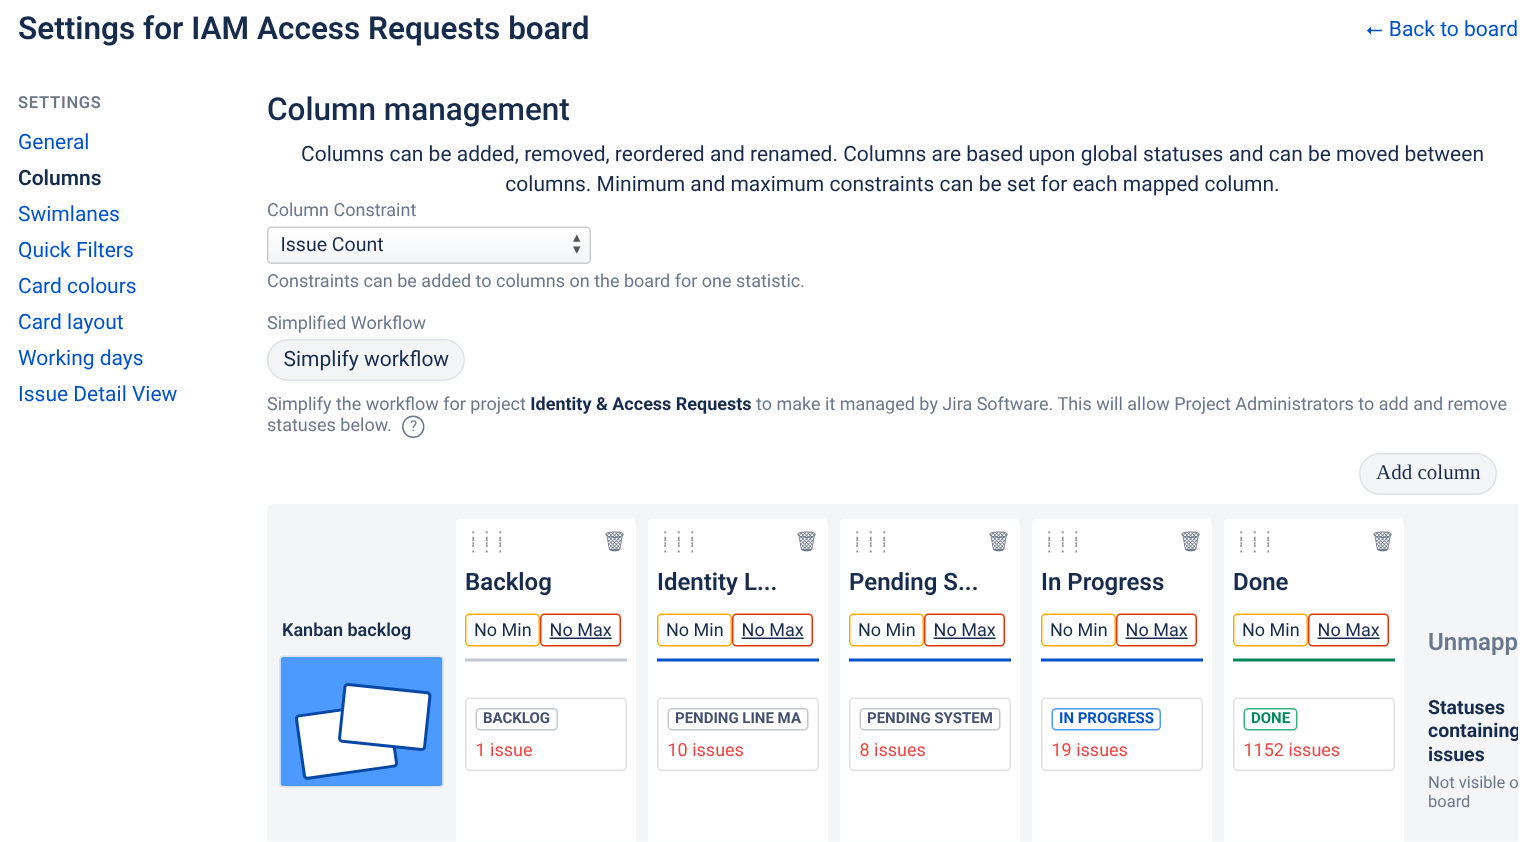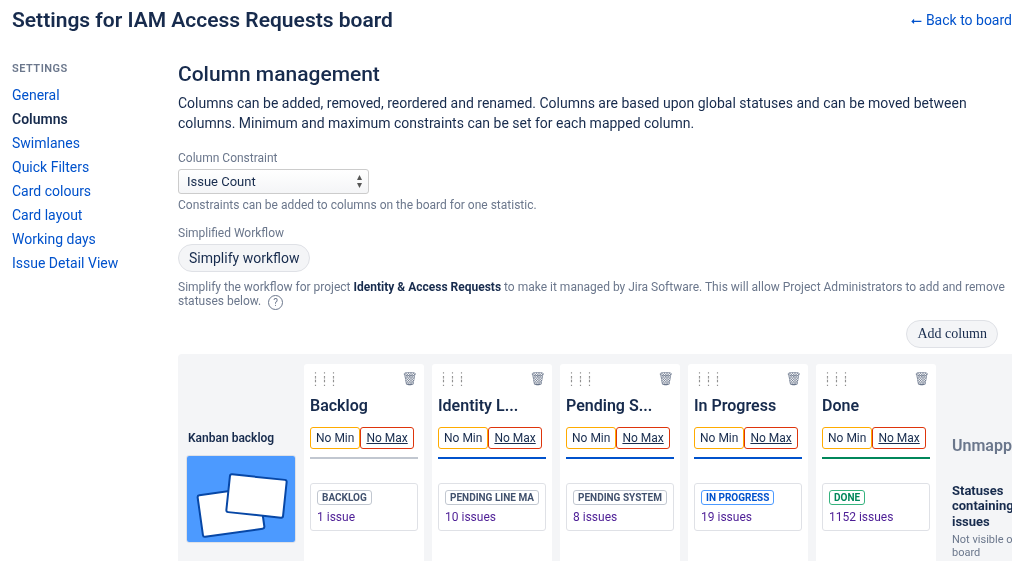--- a/index.html
+++ b/index.html
@@ -63,30 +63,30 @@
   .section-title {
     font-size: 21px;
     font-weight: 500;
     color: #172B4D;
     margin-bottom: 8px;
   }
   .description {
     font-size: 14px;
     color: #172B4D;
     line-height: 1.4;
-    margin-bottom: 18px;
+    text-align: center;
   }
   .field-label {
     font-size: 12px;
     color: #6B778C;
     margin-bottom: 4px;
   }
   .select-box {
     display: inline-block;
-    width: 191px;
+    width: 216px;
     padding: 4px 22px 4px 8px;
     font-size: 13px;
     background: linear-gradient(#fff,#f4f5f7);
     border: 1px solid #ccc;
     border-radius: 3px;
     position: relative;
   }
   .select-arrows {
     position: absolute;
     right: 6px;
@@ -261,21 +261,21 @@
     white-space: nowrap;
     overflow: hidden;
     text-overflow: ellipsis;
     max-width: 100%;
   }
   .lz-grey { color:#42526E; border-color:#C1C7D0; background:#fff; }
   .lz-blue { color:#0052CC; border-color:#4C9AFF; background:#fff; }
   .lz-green { color:#00875A; border-color:#36B37E; background:#fff; }
   .issue-count {
     font-size: 12px;
-    color: #4c1d95;
+    color: #ef4444;
     margin-top: 2px;
   }
   .unmapped {
     width: 110px;
     padding: 72px 8px 0 8px;
     flex-shrink: 0;
   }
   .unmapped-title {
     font-size: 16px;
     font-weight: 600;

